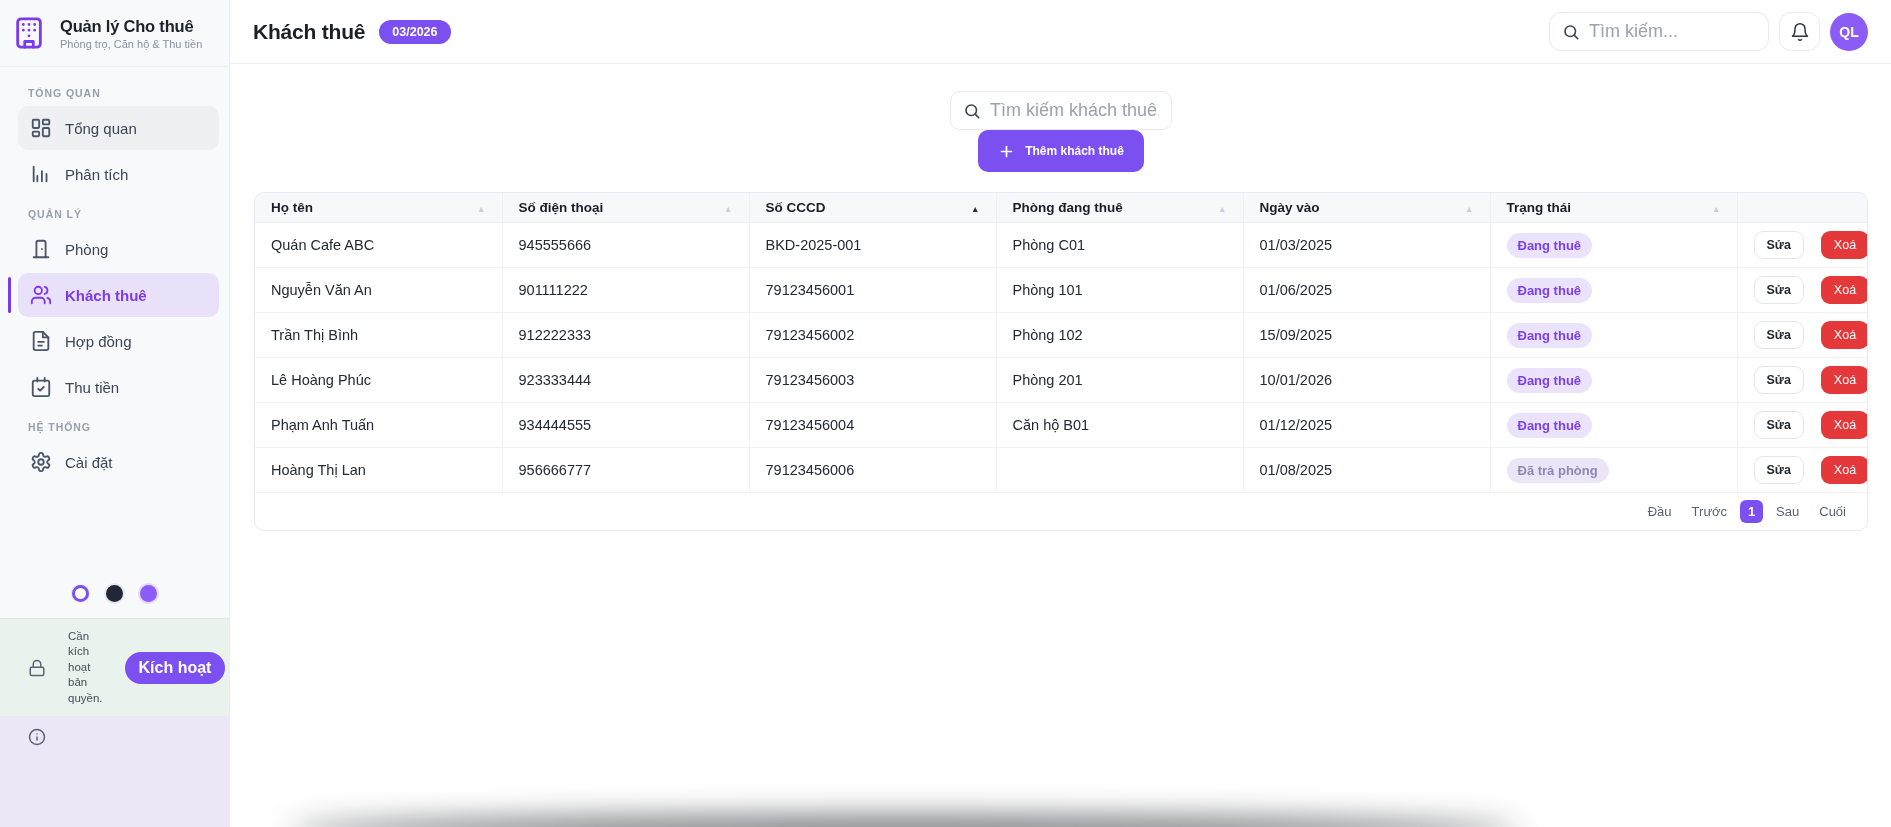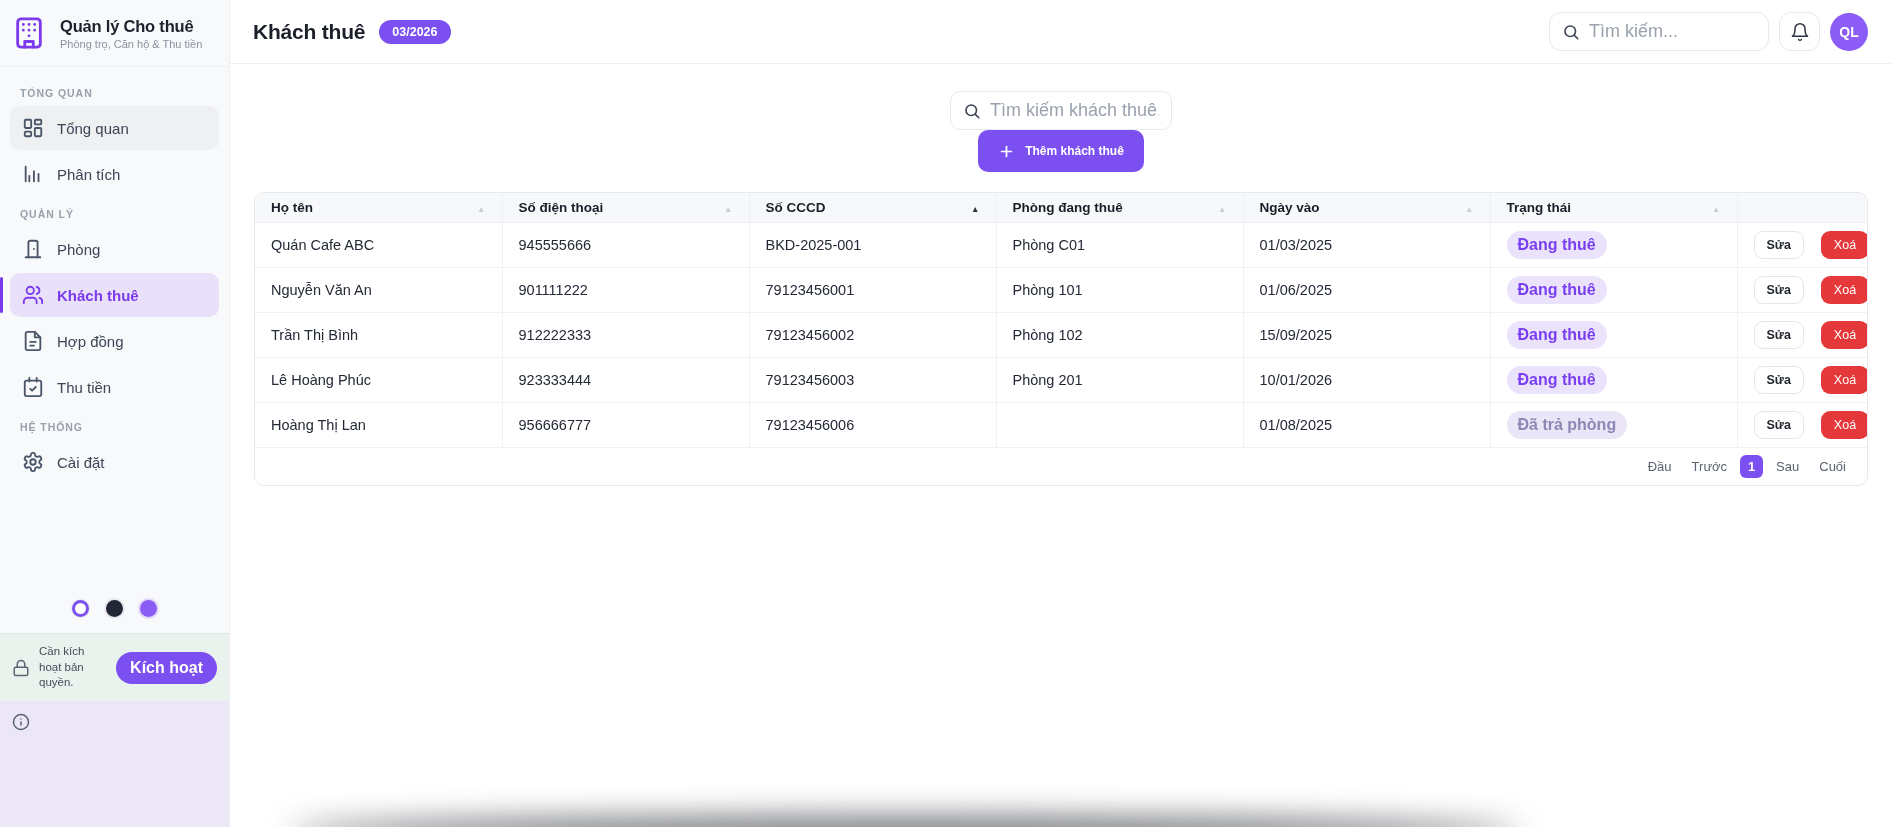--- a/index.html
+++ b/index.html
@@ -10,41 +10,41 @@
 
   
   .sidebar { width:230px; min-width:230px; height:100%; background:#f8f9fb;
     border-right:1px solid #ebedf0; display:flex; flex-direction:column; }
   .brand { display:flex; align-items:center; gap:10px; padding:12px 10px 12px 8px;
     border-bottom:1px solid #eef0f2; }
   .brand-icon { width:42px; height:42px; display:flex; align-items:center; justify-content:center; color:#7c3aed; }
   .brand-name { font-size:16.5px; font-weight:800; color:#1d212b; letter-spacing:-0.2px; }
   .brand-sub { font-size:11px; color:#8a93a1; margin-top:2px; }
 
-  .nav { padding:8px 10px 0 10px; }
+  .nav { padding:8px 10px 0 18px; }
   .nav-section-label { font-size:10.5px; font-weight:700; letter-spacing:0.09em;
     color:#98a0ac; margin:12px 10px 7px 10px; }
   .nav-item { position:relative; display:flex; align-items:center; gap:13px; height:44px;
     padding:0 12px; border-radius:10px; color:#3c4656; font-size:15px; font-weight:500;
     cursor:pointer; margin-bottom:2px; }
   .nav-item .nicon { width:22px; height:22px; color:#4a5568; display:flex; }
   .nav-item.hovered { background:#eef0f2; }
   .nav-item.active { background:#e9e1fa; color:#7c3aed; font-weight:600; }
   .nav-item.active .nicon { color:#7c3aed; }
   .nav-item.active::before { content:""; position:absolute; left:-10px; top:4px; bottom:4px;
     width:3px; border-radius:3px; background:#7c3aed; }
 
   .side-spacer { flex:1; }
   .theme-dots { display:flex; justify-content:center; gap:17px; padding:10px 0 16px 0; }
   .dot { width:17px; height:17px; border-radius:50%; cursor:pointer; }
   .dot-light { background:#ffffff; border:3px solid #7c4ff0; box-shadow:0 0 0 1px #e7e9ee; }
   .dot-dark  { background:#222738; box-shadow:0 0 0 2px #e7e9ee; }
   .dot-purple{ background:#8b5cf6; box-shadow:0 0 0 2px #e2d9f8; }
 
-  .banner { display:flex; align-items:center; gap:9px; padding:10px 12px; }
+  .banner { display:flex; align-items:center; gap:22px; padding:10px 28px; }
   .banner .bicon { width:18px; height:18px; color:#5b6472; flex:none; display:flex; }
   .banner-license { background:#e9f2ec; border-top:1px solid #dfe9e2; }
   .banner-trial { background:#ebe7f7; flex:1; align-items:flex-start; padding-top:12px; }
   .banner-text { font-size:11.5px; line-height:1.35; color:#454e5c; flex:1; }
   .activate-btn { background:#7c4ff0; color:#fff; font-size:16px; font-weight:700;
     border:none; border-radius:999px; padding:7px 14px; cursor:pointer; flex:none;
     font-family:inherit; }
 
   
   .main { flex:1; display:flex; flex-direction:column; background:#fff; min-width:0; }
@@ -82,21 +82,21 @@
     padding:7px 16px; text-align:left; font-size:13.5px; font-weight:700; color:#1a1e28;
     cursor:pointer; }
   thead th:last-child { border-right:none; }
   .th-inner { display:flex; align-items:center; justify-content:space-between; gap:6px; }
   .sort-arrow::before { content:"▲"; font-size:8.5px; color:#c9cfd8; }
   .sort-arrow.sorted::before { color:#2a2f3a; }
   tbody td { padding:8px 16px; font-size:14.5px; color:#242936; height:33px;
     border-bottom:1px solid #f0f1f4; border-right:1px solid #f0f1f4; white-space:nowrap;
     overflow:hidden; text-overflow:ellipsis; }
   tbody td:last-child { border-right:none; }
-  .badge { display:inline-block; font-size:16px; font-weight:700; padding:5px 11px;
+  .badge { display:inline-block; font-size:13px; font-weight:700; padding:5px 11px;
     border-radius:999px; }
   .badge-active { background:#ebe3fc; color:#7a3ff0; }
   .badge-returned { background:#eae6f8; color:#8e87b3; }
   .cell-actions { text-align:right; }
   .row-actions { display:inline-flex; gap:17px; }
   .edit-btn { background:#fff; border:1px solid #e3e6ea; border-radius:9px; padding:6px 12px;
     font-size:12.5px; font-weight:700; color:#23272f; cursor:pointer; font-family:inherit; }
   .delete-btn { background:#e5383b; border:none; border-radius:9px; padding:6px 13px;
     font-size:12.5px; font-weight:400; color:#fff; cursor:pointer; font-family:inherit; }
 
@@ -387,20 +387,32 @@
               <td>79123456003</td>
               <td>Phòng 201</td>
               <td>10/01/2026</td>
               <td><span class="badge badge-active">Đang thuê</span></td>
               <td class="cell-actions"><span class="row-actions">
                     <button class="edit-btn">Sửa</button>
                     <button class="delete-btn">Xoá</button>
                   </span></td>
             </tr>
             <tr>
+              <td>Phạm Anh Tuấn</td>
+              <td>934444555</td>
+              <td>79123456004</td>
+              <td>Căn hộ B01</td>
+              <td>01/12/2025</td>
+              <td><span class="badge badge-active">Đang thuê</span></td>
+              <td class="cell-actions"><span class="row-actions">
+                    <button class="edit-btn">Sửa</button>
+                    <button class="delete-btn">Xoá</button>
+                  </span></td>
+            </tr>
+            <tr>
               <td>Hoàng Thị Lan</td>
               <td>956666777</td>
               <td>79123456006</td>
               <td></td>
               <td>01/08/2025</td>
               <td><span class="badge badge-returned">Đã trả phòng</span></td>
               <td class="cell-actions"><span class="row-actions">
                     <button class="edit-btn">Sửa</button>
                     <button class="delete-btn">Xoá</button>
                   </span></td>

